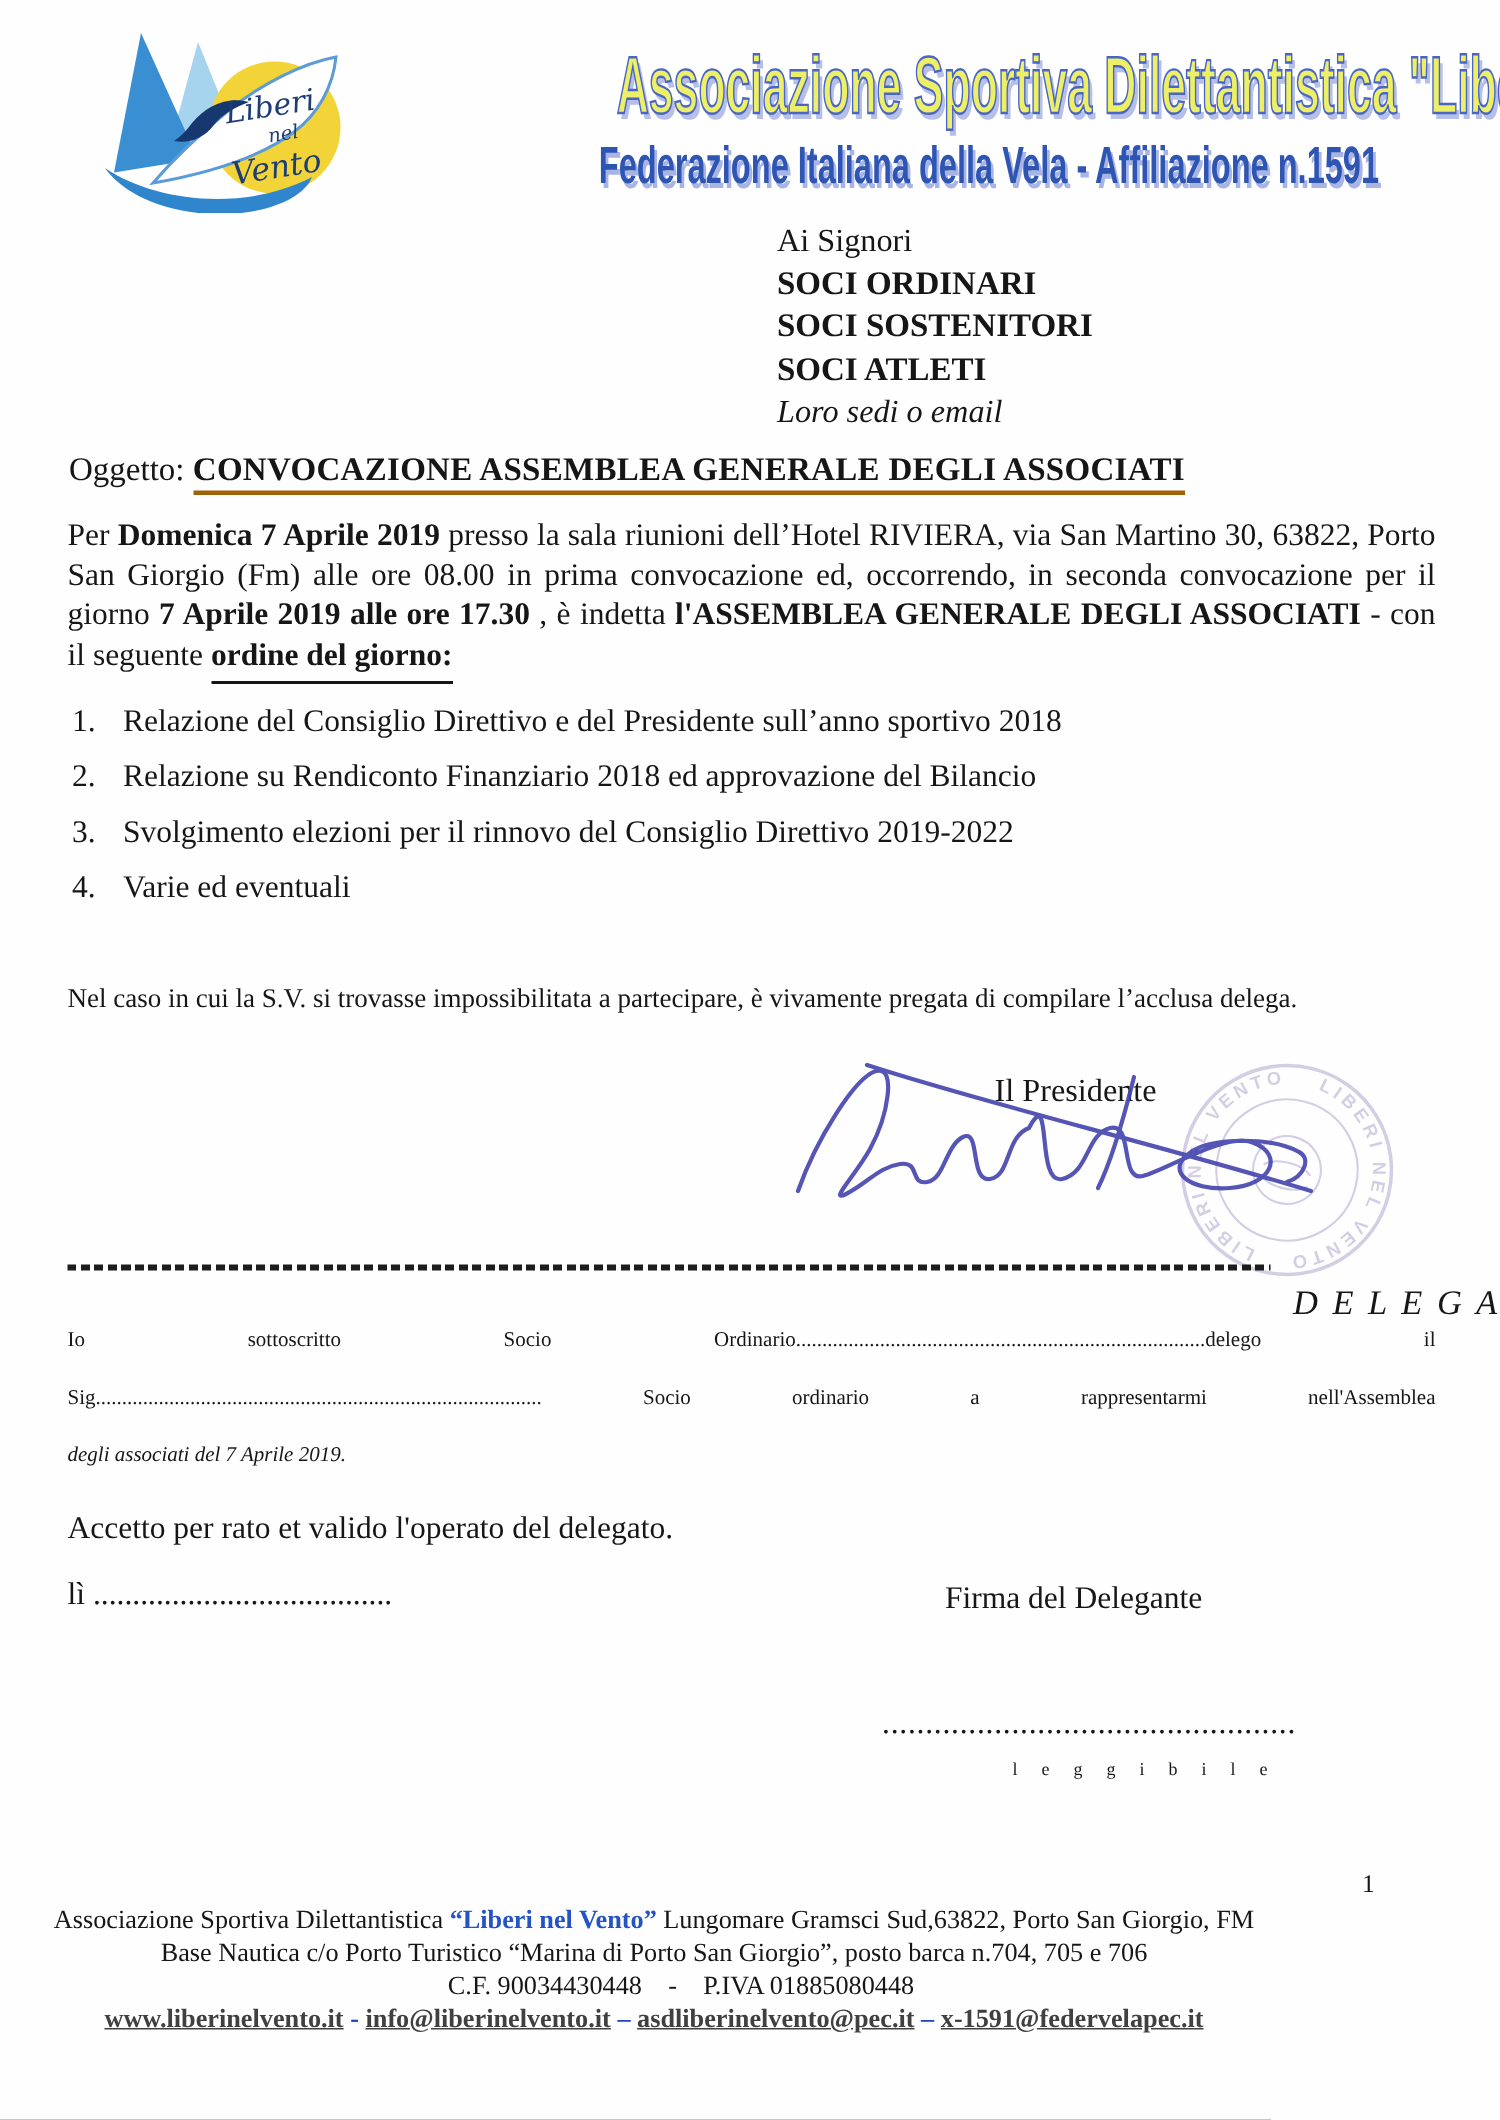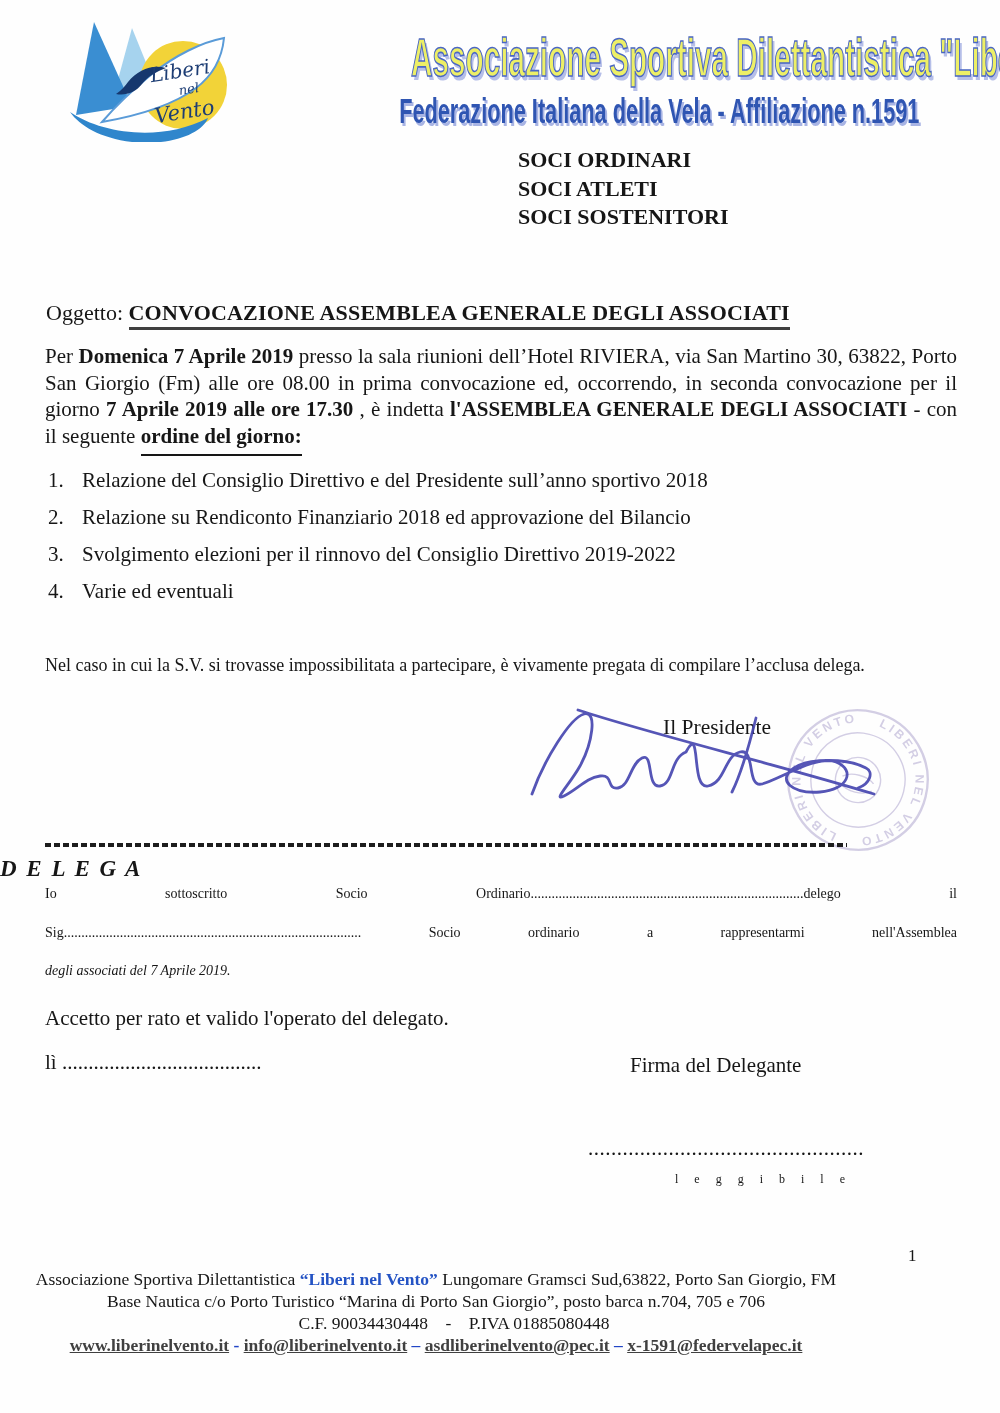--- a/index.html
+++ b/index.html
@@ -25,39 +25,39 @@
     left:270px;top:93px;width:680px;text-align:center;white-space:nowrap;
     font-family:"Liberation Sans",sans-serif;font-weight:bold;font-size:35px;line-height:1;
     color:#2f55b2;text-shadow:3px 3px 0 #a8b4e4;
     transform:scaleX(0.62);transform-origin:center top;
   }
   
   .recipients{left:518px;top:146px;font-size:21.5px;line-height:28.5px;}
   .recipients .grp{font-weight:bold;font-size:22px;}
   
   .subject{left:46px;top:300px;font-size:22px;white-space:nowrap;}
-  .subject .stitle{font-weight:bold;border-bottom:3px solid #404040;padding-bottom:2px;letter-spacing:0.2px;}
+  .subject .stitle{font-weight:bold;border-bottom:3px solid #a16207;padding-bottom:2px;letter-spacing:0.2px;}
   
   .bodypar{left:45px;top:343px;width:912px;font-size:21px;line-height:26.5px;text-align:justify;}
   .agenda{left:48px;top:468px;width:900px;font-size:21px;}
   .agenda .item{display:flex;line-height:24px;margin-bottom:13px;}
   .agenda .item:nth-child(4){margin-top:10px;}
   .agenda .num{width:34px;flex:0 0 34px;}
   .closing{left:45px;top:652px;width:912px;font-size:18px;line-height:27px;text-align:justify;}
   
   .president{left:663px;top:715px;font-size:21.5px;}
   .sig{left:518px;top:692px;width:372px;height:132px;}
   .stamp{left:778px;top:700px;width:160px;height:160px;opacity:0.5;transform:rotate(14deg);}
   
   .dashline{
     left:45px;top:843px;width:802px;height:4px;
     background:repeating-linear-gradient(90deg,#1d1d1d 0 6px,transparent 6px 9px);
   }
   
-  .dtitle{left:0;top:856px;width:1000px;text-align:left;font-size:23px;font-weight:bold;font-style:italic;letter-spacing:2px;}
+  .dtitle{left:0;top:856px;width:1000px;text-align:right;font-size:23px;font-weight:normal;font-style:italic;letter-spacing:2px;}
   .dline{left:45px;top:886px;width:912px;font-size:14px;text-align:justify;text-align-last:justify;}
   .d2{top:925px;}
   .d3{top:963px;text-align:left;text-align-last:left;font-style:italic;}
   .accept{left:45px;top:1006px;font-size:21px;}
   .place{left:45px;top:1050px;font-size:21px;}
   .firma{left:630px;top:1053px;font-size:21px;}
   .sigdots{left:588px;top:1136px;font-size:21px;letter-spacing:0.5px;}
   .leggibile{left:652px;top:1172px;font-size:12px;letter-spacing:6.5px;margin-left:23px;}
   
   .pagenum{left:908px;top:1246px;font-size:17px;}
@@ -83,23 +83,25 @@
       <text x="132" y="66" font-size="20">Liberi</text>
       <text x="138" y="83" font-size="13">nel</text>
       <text x="130" y="107" font-size="21">Vento</text>
     </g>
   </svg>
 
   <div class="abs title1">Associazione Sportiva Dilettantistica "Liberi nel Vento"</div>
   <div class="abs title2">Federazione Italiana della Vela - Affiliazione n.1591</div>
 
   <div class="abs recipients">
+    <div>Ai Signori</div>
     <div class="grp">SOCI ORDINARI</div>
+    <div class="grp">SOCI SOSTENITORI</div>
     <div class="grp">SOCI ATLETI</div>
-    <div class="grp">SOCI SOSTENITORI</div>
+    <div class="ital">Loro sedi o email</div>
   </div>
 
   <div class="abs subject">
     <span>Oggetto: </span><span class="stitle">CONVOCAZIONE ASSEMBLEA GENERALE DEGLI ASSOCIATI</span>
   </div>
 
   <div class="abs bodypar"><span>Per </span><span class="b">Domenica 7 Aprile 2019</span><span> presso la sala riunioni dell’Hotel RIVIERA, via San Martino 30, 63822, Porto San Giorgio (Fm)  alle ore 08.00 in prima convocazione ed, occorrendo, in seconda convocazione per il giorno </span><span class="b">7 Aprile 2019 alle ore 17.30</span><span> , è indetta </span><span class="b">l'ASSEMBLEA GENERALE DEGLI ASSOCIATI</span><span> -  con il seguente </span><span class="b u">ordine del giorno:</span></div>
 
   <div class="abs agenda">
     <div class="item">

